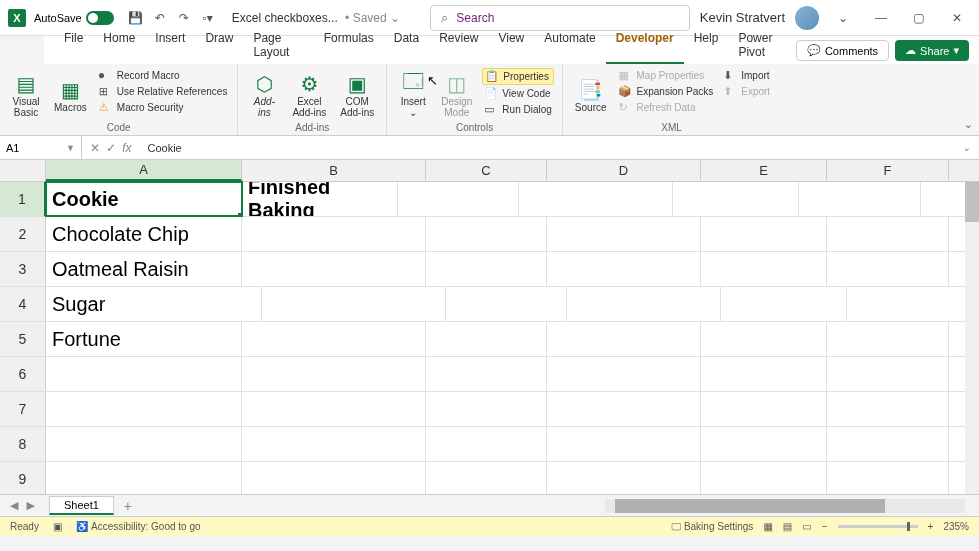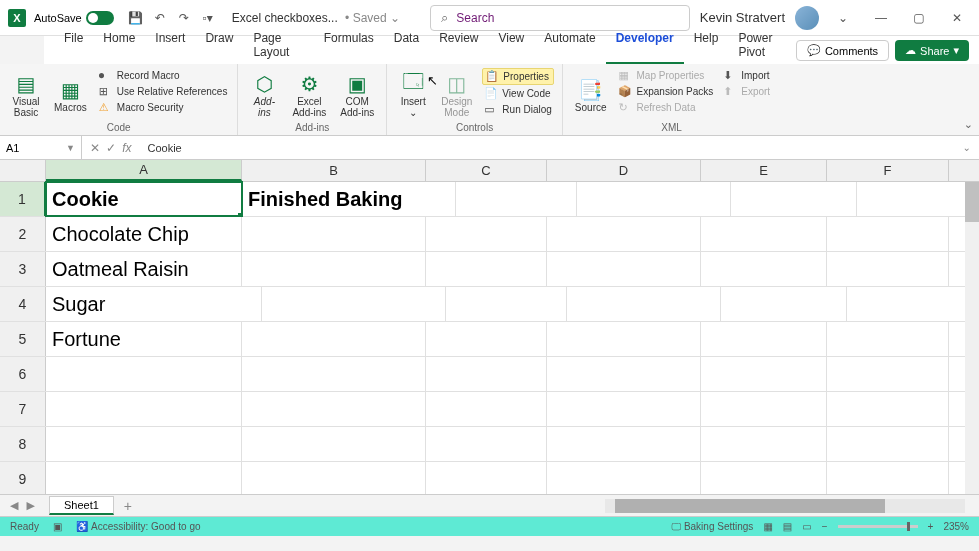--- a/index.html
+++ b/index.html
@@ -17,21 +17,21 @@
 .search-box .mg { color: #666; font-size: 13px; margin-right: 8px; }
 .search-box span.ph { color: #701a75; font-size: 12px; }
 .titlebar-right { margin-left: auto; display: flex; align-items: center; gap: 10px; }
 .user-name { font-size: 13px; color: #333; }
 .avatar { width: 24px; height: 24px; border-radius: 50%; background: linear-gradient(135deg,#8ab4d8,#5a8fb8); }
 .win-btn { width: 28px; height: 28px; display: flex; align-items: center; justify-content: center; color: #555; font-size: 12px; }
 
 
 .tabs { height: 28px; background: #ffffff; display: flex; align-items: flex-end; padding: 0 10px; margin-left: 44px; }
 .tab { padding: 5px 10px; font-size: 12px; color: #333; cursor: pointer; }
-.tab.active { color: #1d4ed8; border-bottom: 2px solid #107c41; font-weight: 600; }
+.tab.active { color: #a16207; border-bottom: 2px solid #107c41; font-weight: 600; }
 .tabs-right { margin-left: auto; display: flex; gap: 6px; padding-bottom: 3px; }
 .comments-btn { border: 1px solid #ccc; border-radius: 4px; padding: 3px 10px; font-size: 11px; display: flex; align-items: center; gap: 4px; background: white; }
 .share-btn { background: #107c41; color: white; border-radius: 4px; padding: 3px 10px; font-size: 11px; display: flex; align-items: center; gap: 4px; }
 
 
 .ribbon { height: 72px; background: #f5f5f5; border-bottom: 1px solid #ccc; display: flex; position: relative; }
 .ribbon-group { border-right: 1px solid #ddd; padding: 4px 8px 2px 8px; display: flex; flex-direction: column; }
 .group-content { display: flex; gap: 6px; flex: 1; }
 .group-label { text-align: center; font-size: 10px; color: #666; margin-top: auto; }
 .big-btn { display: flex; flex-direction: column; align-items: center; justify-content: center; padding: 2px 4px; min-width: 36px; }
@@ -71,21 +71,21 @@
 
 
 .sheet-tabs { height: 22px; background: #f3f3f3; border-top: 1px solid #ccc; display: flex; align-items: center; padding: 0 10px; position: relative; }
 .sheet-nav { color: #888; font-size: 11px; margin-right: 14px; display: flex; gap: 8px; }
 .sheet-tab { background: white; border: 1px solid #ccc; border-bottom: 2px solid #107c41; padding: 2px 14px; font-size: 11px; }
 .sheet-add { margin-left: 10px; color: #888; font-size: 14px; }
 .hscroll-area { position: absolute; right: 14px; width: 360px; height: 14px; top: 4px; background: #e8e8e8; }
 .hscroll-thumb { position: absolute; left: 10px; width: 270px; height: 100%; background: #b0b0b0; }
 
 
-.status-bar { height: 20px; background: #5eead4; border-top: 1px solid #ccc; display: flex; align-items: center; padding: 0 10px; font-size: 10px; color: #555; gap: 14px; }
+.status-bar { height: 20px; background: #fef9c3; border-top: 1px solid #ccc; display: flex; align-items: center; padding: 0 10px; font-size: 10px; color: #555; gap: 14px; }
 .status-right { margin-left: auto; display: flex; align-items: center; gap: 10px; }
 .zoom-slider { width: 80px; height: 3px; background: #ccc; position: relative; }
 .zoom-slider::after { content: ''; position: absolute; right: 8px; top: -3px; width: 3px; height: 9px; background: #666; }
 
 .cursor { position: absolute; left: 427px; top: 73px; font-size: 13px; z-index: 100; pointer-events: none; }
 </style>
 </head>
 <body>
 
 <div class="titlebar">
@@ -284,21 +284,21 @@
         <div class="col-h" style="width: 121px;">C</div>
         <div class="col-h" style="width: 154px;">D</div>
         <div class="col-h" style="width: 126px;">E</div>
         <div class="col-h" style="width: 122px;">F</div>
       </div>
   </div>
   <div id="rows-container">
       <div class="row">
         <div class="row-h sel">1</div>
         <div class="cell header-cell active" style="width: 196px;">Cookie</div>
-        <div class="cell header-cell" style="width: 214px;">Finished Baking</div>
+        <div class="cell header-cell" style="width: 156px;">Finished Baking</div>
         <div class="cell header-cell" style="width: 121px;"></div>
         <div class="cell header-cell" style="width: 154px;"></div>
         <div class="cell header-cell" style="width: 126px;"></div>
         <div class="cell header-cell" style="width: 122px;"></div>
       </div>
       <div class="row">
         <div class="row-h">2</div>
         <div class="cell" style="width: 196px;">Chocolate Chip</div>
         <div class="cell" style="width: 184px;"></div>
         <div class="cell" style="width: 121px;"></div>

